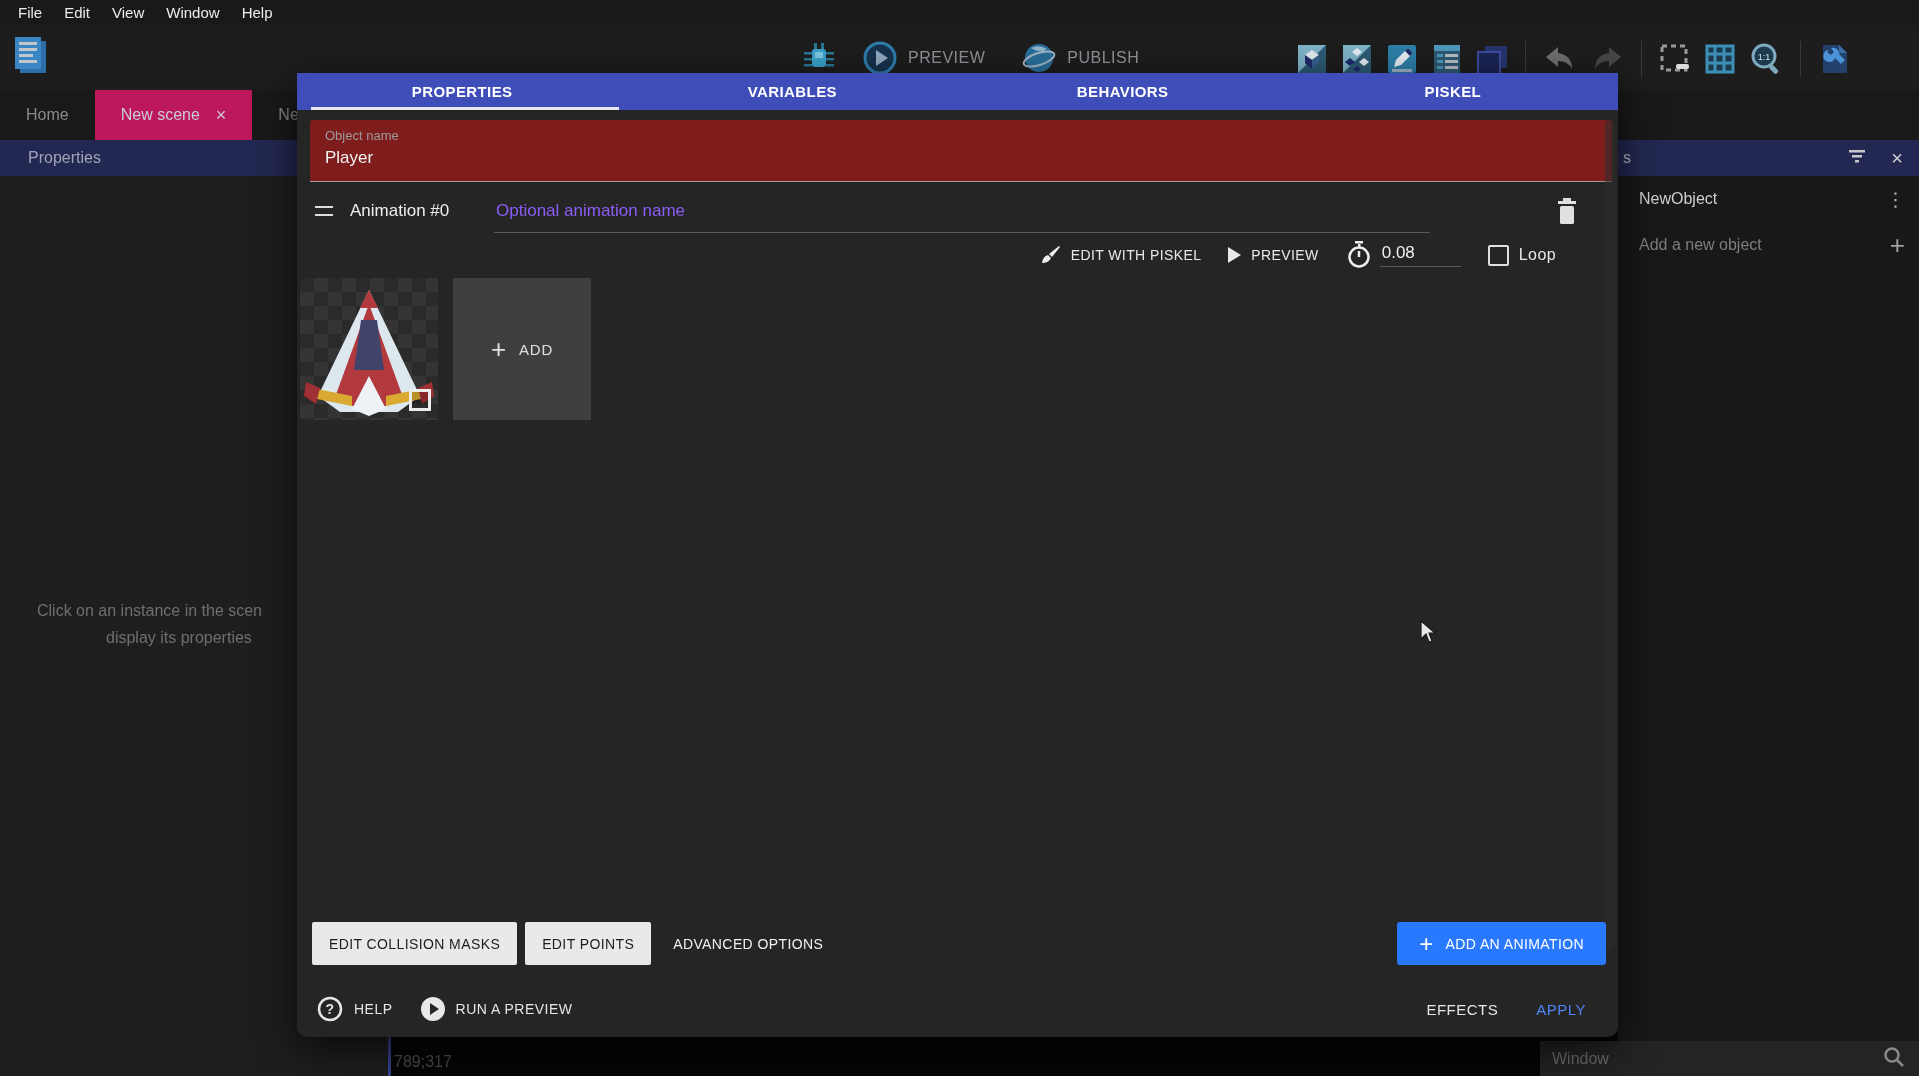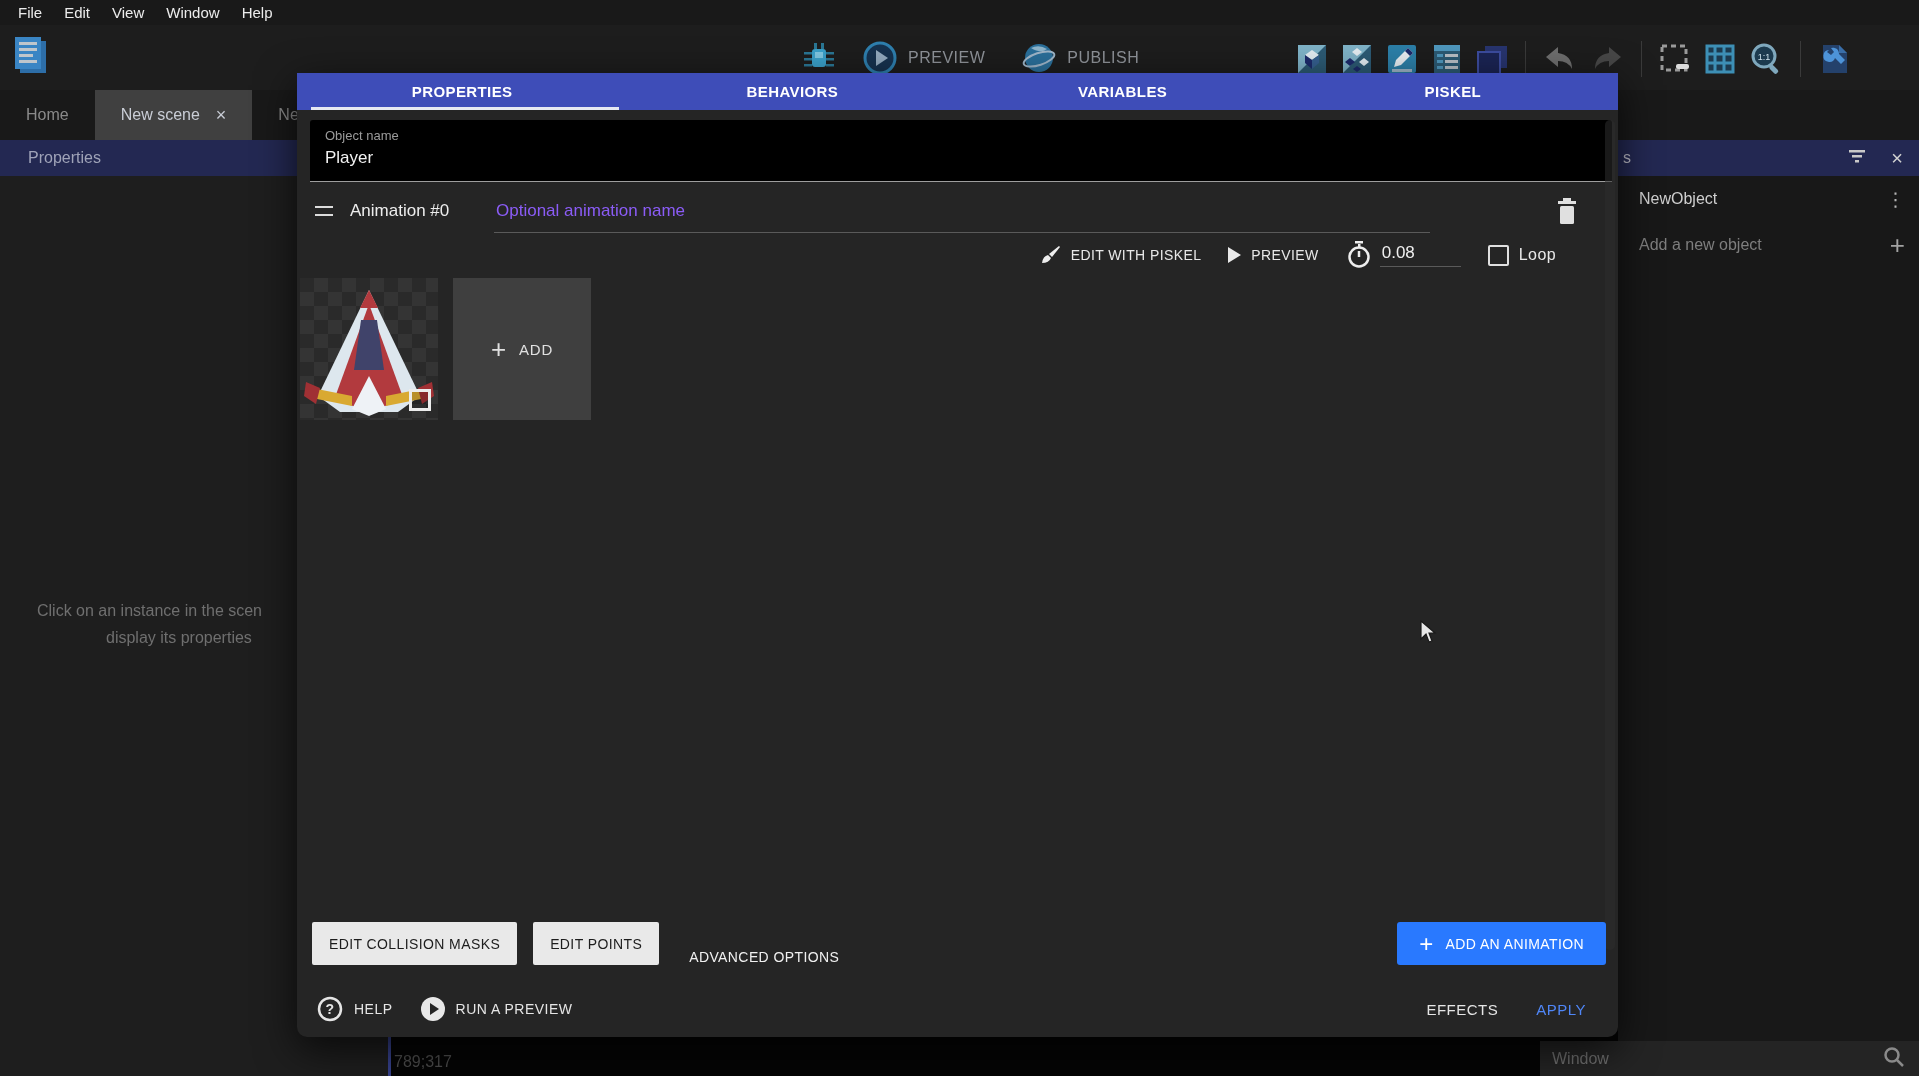--- a/index.html
+++ b/index.html
@@ -17,21 +17,21 @@
   .tb-icon { display:flex; align-items:center; justify-content:center; }
   .tb-center { position:absolute; left:800px; top:14px; display:flex; align-items:center; gap:10px; }
   .tb-label { color:#8f9399; font-size:16px; letter-spacing:0.5px; margin-right:26px; }
   .tb-right { position:absolute; left:1295px; top:16px; display:flex; align-items:center; gap:11px; }
   .tb-sep { width:1px; height:36px; background:#3a3a3a; margin:0 5px; }
 
   
   .tabbar { position:absolute; left:0; top:90px; width:1919px; height:50px; background:#191919;
             display:flex; align-items:flex-end; z-index:4; }
   .etab { height:50px; display:flex; align-items:center; padding:0 26px; font-size:16px; color:#8a8a8a; }
-  .etab.active { background:#404040; color:#c9cdd6; gap:16px; }
+  .etab.active { background:#be185d; color:#c9cdd6; gap:16px; }
   .etab .closex { color:#c9cdd6; font-size:18px; line-height:1; }
 
   
   .left-panel { position:absolute; left:0; top:140px; width:388px; height:936px; background:#1e1e1e; z-index:3; }
   .panel-head { height:36px; background:#232852; color:#9fa3b8; font-size:16px;
                 display:flex; align-items:center; padding-left:28px; }
   .empty-line { position:absolute; color:#6f6f6f; font-size:16px; white-space:nowrap; }
 
   
   .scene { position:absolute; left:388px; top:140px; width:1531px; height:936px;
@@ -55,21 +55,21 @@
   .searchbar .ph { color:#6f6f6f; font-size:16px; flex:1; }
 
   
   .dialog { position:absolute; left:297px; top:73px; width:1321px; height:964px; background:#252525;
             border-radius:0 0 10px 10px; box-shadow:0 12px 40px rgba(0,0,0,0.7); z-index:10; }
   .dlg-tabs { position:absolute; left:0; top:0; width:100%; height:37px; background:#3e4db8; display:flex; }
   .dtab { flex:1; display:flex; align-items:center; justify-content:center; color:#ffffff;
           font-size:15px; font-weight:700; letter-spacing:0.4px; position:relative; }
   .dtab.active::after { content:""; position:absolute; left:14px; right:8px; bottom:0; height:3px; background:#e6e9f2; }
 
-  .objname { position:absolute; left:13px; top:47px; width:1302px; height:62px; background:#000000;
+  .objname { position:absolute; left:13px; top:47px; width:1302px; height:62px; background:#7f1d1d;
              border-bottom:1px solid #9e9e9e; border-radius:3px 3px 0 0; padding:8px 0 0 15px; }
   .objname .lbl { color:#9b9b9b; font-size:13px; }
   .objname .val { color:#f2f2f2; font-size:17px; margin-top:5px; }
 
   .anim-row1 { position:absolute; left:18px; top:117px; width:1284px; height:45px; }
   .drag-handle { position:absolute; left:0; top:16px; width:18px; height:10px;
                  border-top:2px solid #dcdcdc; border-bottom:2px solid #dcdcdc; }
   .anim-title { position:absolute; left:35px; top:11px; color:#ededed; font-size:17px; }
   .anim-ph { position:absolute; left:181px; top:11px; color:#8b5cf6; font-size:17px; }
   .anim-underline { position:absolute; left:179px; bottom:2px; width:936px; height:1px; background:#5a5a5a; }
@@ -89,21 +89,21 @@
         linear-gradient(45deg,#343434 25%,transparent 25%,transparent 75%,#343434 75%),
         linear-gradient(45deg,#343434 25%,transparent 25%,transparent 75%,#343434 75%);
       background-size:28px 28px; background-position:0 0,14px 14px; }
   .sel-box { position:absolute; right:7px; bottom:9px; width:22px; height:22px; border:3px solid #ececec; background:rgba(0,0,0,0.15); }
   .tile-add { left:153px; background:#3f3f3f; display:flex; align-items:center; justify-content:center;
               gap:12px; color:#e0e0e0; font-size:15px; letter-spacing:0.8px; }
   .tile-add .plus { font-size:26px; font-weight:300; line-height:1; }
 
   .dlg-scroll { position:absolute; right:3px; top:47px; width:10px; height:830px; background:#2d2d2d; border-radius:5px; opacity:0.55; }
 
-  .actions { position:absolute; left:15px; top:849px; height:43px; display:flex; align-items:flex-end; gap:16px; }
+  .actions { position:absolute; left:15px; top:849px; height:43px; display:flex; align-items:center; gap:8px; }
   .btn-light { background:#e9e9e9; color:#1d1d1d; font-size:14px; letter-spacing:0.4px;
                height:43px; display:flex; align-items:center; padding:0 17px; border-radius:2px; }
   .btn-flat { color:#f0f0f0; font-size:14px; letter-spacing:0.4px; padding:0 14px; }
   .btn-primary { position:absolute; right:12px; top:849px; height:43px; background:#2979ff; color:#ffffff;
                  font-size:14px; letter-spacing:0.4px; display:flex; align-items:center; gap:12px;
                  padding:0 22px; border-radius:3px; }
   .btn-primary .plus { font-size:24px; font-weight:300; line-height:1; }
 
   .footer-left { position:absolute; left:20px; top:912px; height:48px; display:flex; align-items:center; gap:28px; }
   .f-item { display:flex; align-items:center; gap:11px; color:#e5e5e5; font-size:14px; letter-spacing:0.5px; }
@@ -316,22 +316,22 @@
       <circle cx="9" cy="9" r="6.5" fill="none" stroke="#8a8a8a" stroke-width="2.5"></circle>
       <line x1="14" y1="14" x2="20" y2="20" stroke="#8a8a8a" stroke-width="2.5"></line>
     </svg>
   </span>
 </div>
 
 <div class="dialog">
 
   <div class="dlg-tabs">
     <div class="dtab active">PROPERTIES</div>
+    <div class="dtab">VARIABLES</div>
     <div class="dtab">BEHAVIORS</div>
-    <div class="dtab">VARIABLES</div>
     <div class="dtab">PISKEL</div>
   </div>
 
   <div class="objname">
     <div class="lbl">Object name</div>
     <div class="val">Player</div>
   </div>
 
   <div class="anim-row1">
     <span class="drag-handle"></span>

